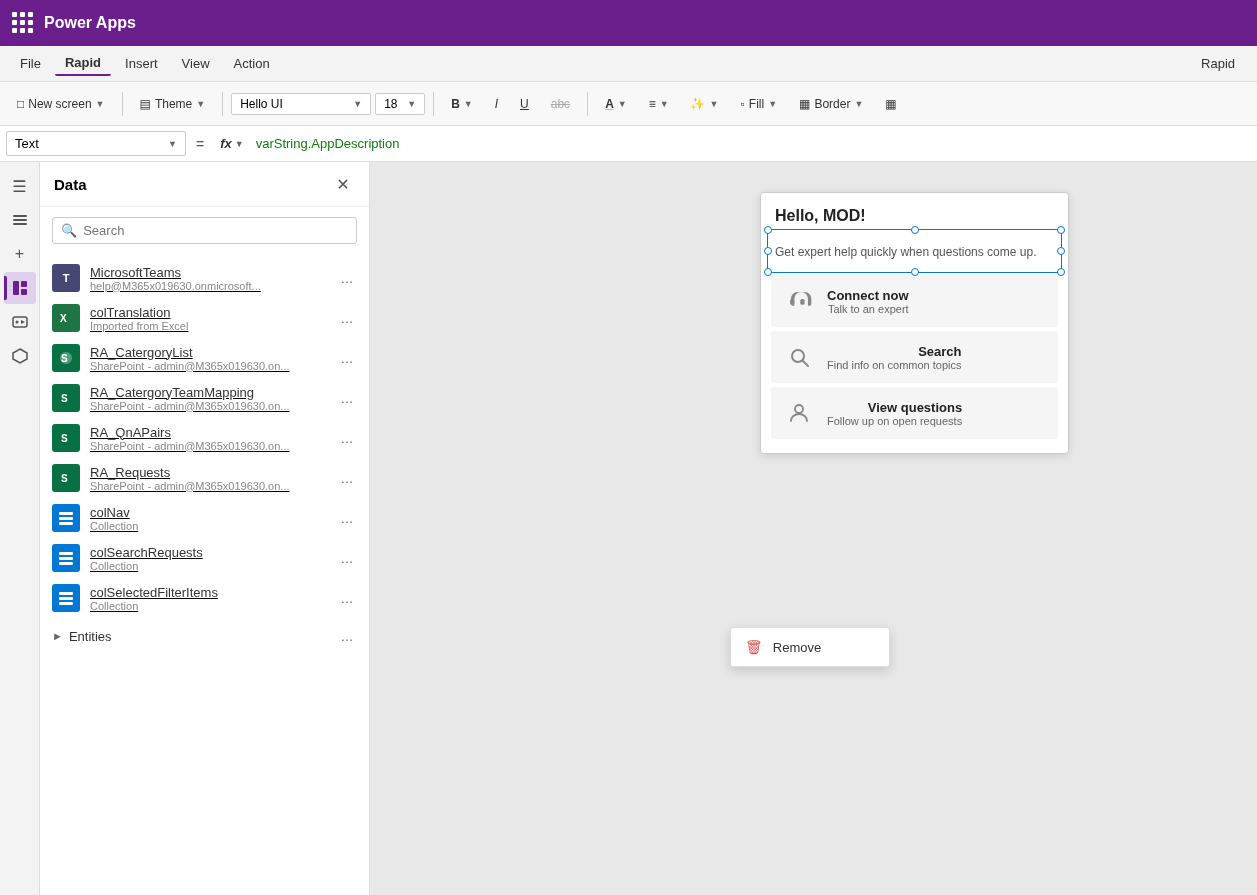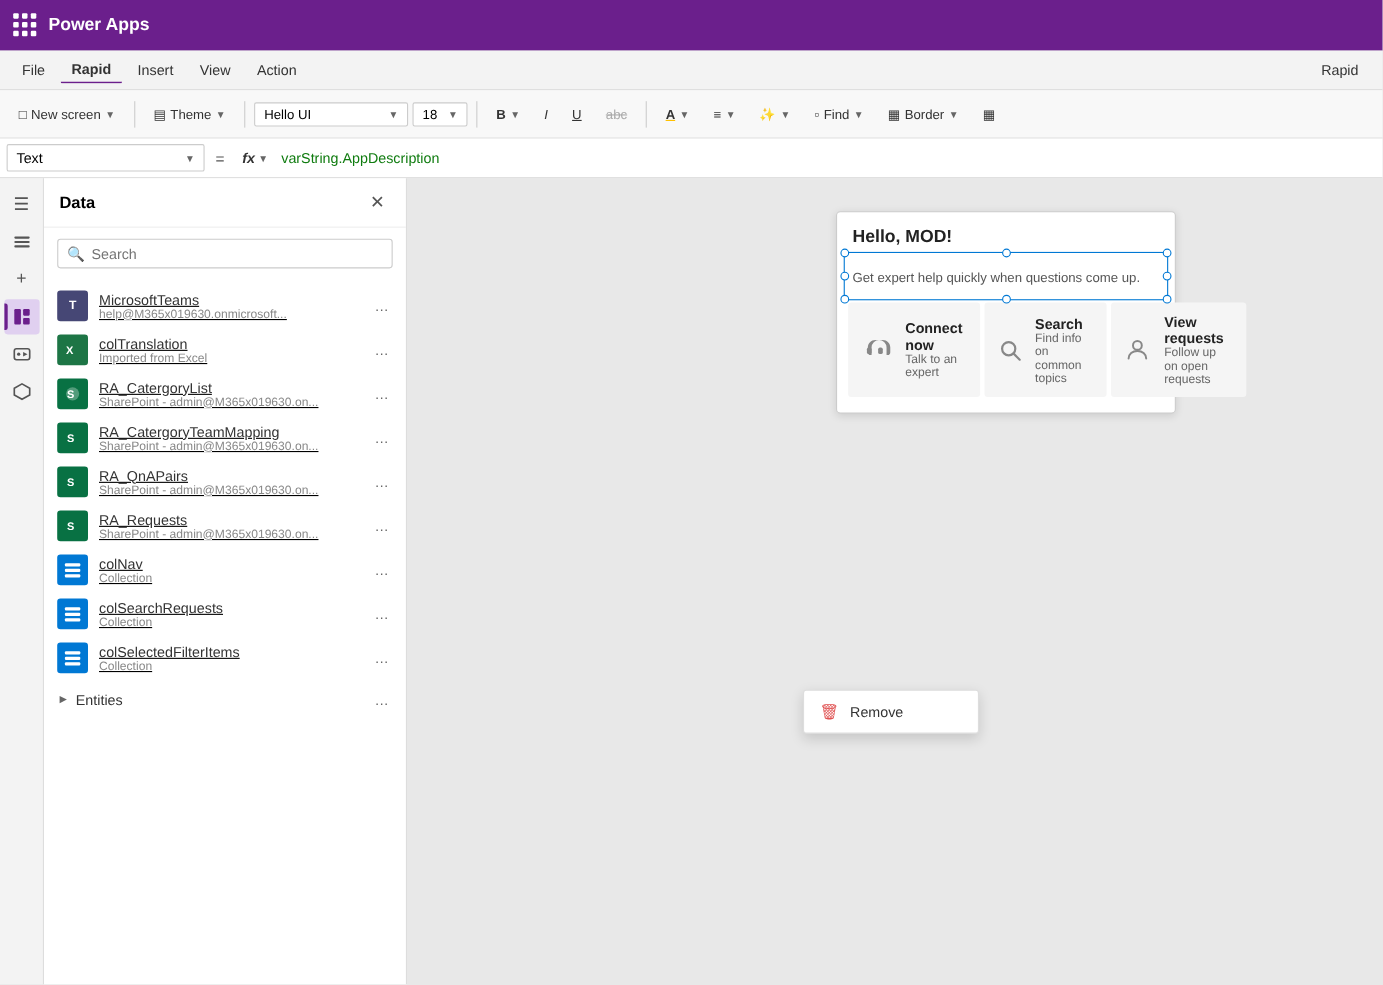--- a/index.html
+++ b/index.html
@@ -375,22 +375,23 @@
     .h-tr { top: -4px; right: -4px; }
     .h-ml { top: calc(50% - 4px); left: -4px; }
     .h-mr { top: calc(50% - 4px); right: -4px; }
     .h-bl { bottom: -4px; left: -4px; }
     .h-bm { bottom: -4px; left: calc(50% - 4px); }
     .h-br { bottom: -4px; right: -4px; }
 
     .app-card-actions {
       padding: 8px 10px 14px;
       display: flex;
-      flex-direction: row;
+      flex-direction: column;
       gap: 4px;
+      text-align: right;
     }
     .action-item {
       display: flex;
       align-items: center;
       padding: 10px 12px;
       gap: 12px;
       background: #f5f5f5;
       border-radius: 3px;
       cursor: pointer;
     }
@@ -498,21 +499,21 @@
     <span class="toolbar-chevron">▼</span>
   </button>
 
   <button class="toolbar-btn">
     <span>✨</span>
     <span class="toolbar-chevron">▼</span>
   </button>
 
   <button class="toolbar-btn">
     <span>▫</span>
-    <span>Find</span>
+    <span>Fill</span>
     <span class="toolbar-chevron">▼</span>
   </button>
 
   <button class="toolbar-btn">
     <span>▦</span>
     <span>Border</span>
     <span class="toolbar-chevron">▼</span>
   </button>
 
   <button class="toolbar-btn">
@@ -754,21 +755,21 @@
         </div>
 
         <div class="action-item">
           <div class="action-icon">
             <svg width="24" height="24" viewBox="0 0 24 24" fill="none">
               <circle cx="12" cy="8" r="4" stroke="#888" stroke-width="1.8" fill="none"></circle>
               <path d="M4 20c0-4 3.58-7 8-7s8 3 8 7" stroke="#888" stroke-width="1.8" fill="none" stroke-linecap="round"></path>
             </svg>
           </div>
           <div class="action-info">
-            <div class="action-title">View requests</div>
+            <div class="action-title">View questions</div>
             <div class="action-subtitle">Follow up on open requests</div>
           </div>
         </div>
       </div>
     </div>
 
     <div class="context-menu">
       <div class="context-menu-item">
         <span class="context-menu-icon">🗑</span>
         <span>Remove</span>

